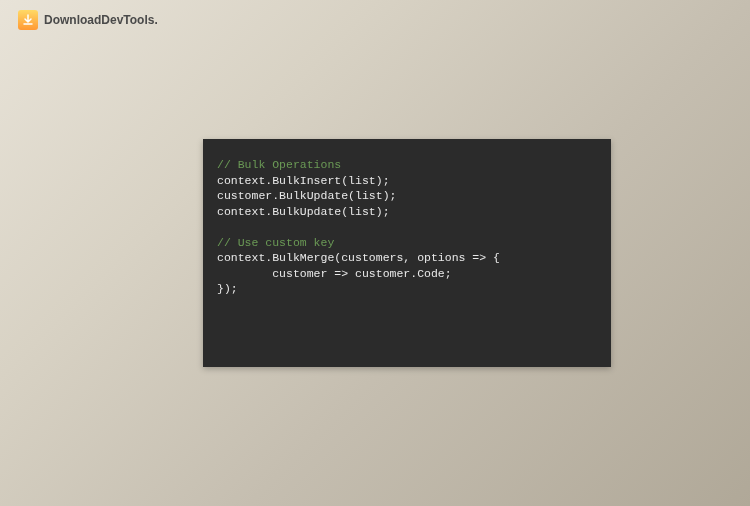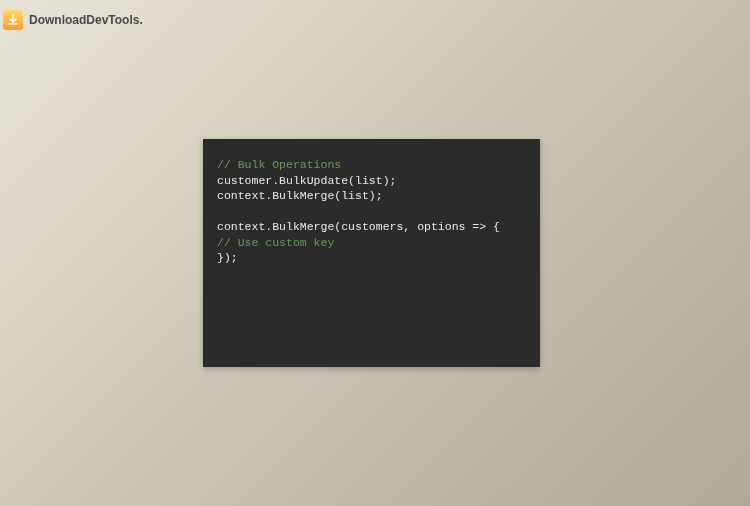--- a/index.html
+++ b/index.html
@@ -11,21 +11,21 @@
       width: 750px;
       height: 506px;
       background: linear-gradient(135deg, #e8e3d8 0%, #d8d2c4 30%, #c5beb0 60%, #b0a898 100%);
       font-family: Arial, sans-serif;
       position: relative;
       overflow: hidden;
     }
     .logo-area {
       position: absolute;
       top: 10px;
-      left: 3px;
+      left: 18px;
       display: flex;
       align-items: center;
       gap: 6px;
     }
     .logo-icon {
       width: 20px;
       height: 20px;
       background: linear-gradient(180deg, #ffd966 0%, #ff9933 100%);
       border-radius: 3px;
       display: flex;
@@ -39,21 +39,21 @@
     }
     .logo-text {
       font-size: 12px;
       font-weight: bold;
       color: #4a4a4a;
     }
     .code-block {
       position: absolute;
       top: 139px;
       left: 203px;
-      width: 337px;
+      width: 408px;
       height: 228px;
       background: #2b2b2b;
       padding: 18px 14px;
       font-family: 'Consolas', 'Monaco', 'Courier New', monospace;
       font-size: 11.5px;
       line-height: 1.35;
       color: #e8e8e8;
       box-shadow: 0 2px 6px rgba(0,0,0,0.25);
     }
     .code-line {
@@ -76,19 +76,21 @@
   <div class="logo-icon">
     <svg viewBox="0 0 12 12">
       <path d="M6 1 L6 7 M3 5 L6 8 L9 5 M2 10 L10 10" stroke="#ffffff" stroke-width="1.5" fill="none" stroke-linecap="round" stroke-linejoin="round"></path>
     </svg>
   </div>
   <span class="logo-text">DownloadDevTools.</span>
 </div>
 
 <div class="code-block">
   <div class="code-line comment">// Bulk Operations</div>
+  <div class="code-line code-text">context.BulkInsert(list);</div>
   <div class="code-line code-text">customer.BulkUpdate(list);</div>
-  <div class="code-line code-text">context.BulkMerge(list);</div>
+  <div class="code-line code-text">context.BulkUpdate(list);</div>
   <div class="blank-line"></div>
+  <div class="code-line comment">// Use custom key</div>
   <div class="code-line code-text">context.BulkMerge(customers, options =&gt; {</div>
-  <div class="code-line comment">// Use custom key</div>
+  <div class="code-line code-text">        customer =&gt; customer.Code;</div>
   <div class="code-line code-text">});</div>
 </div>
 
 </body></html>

